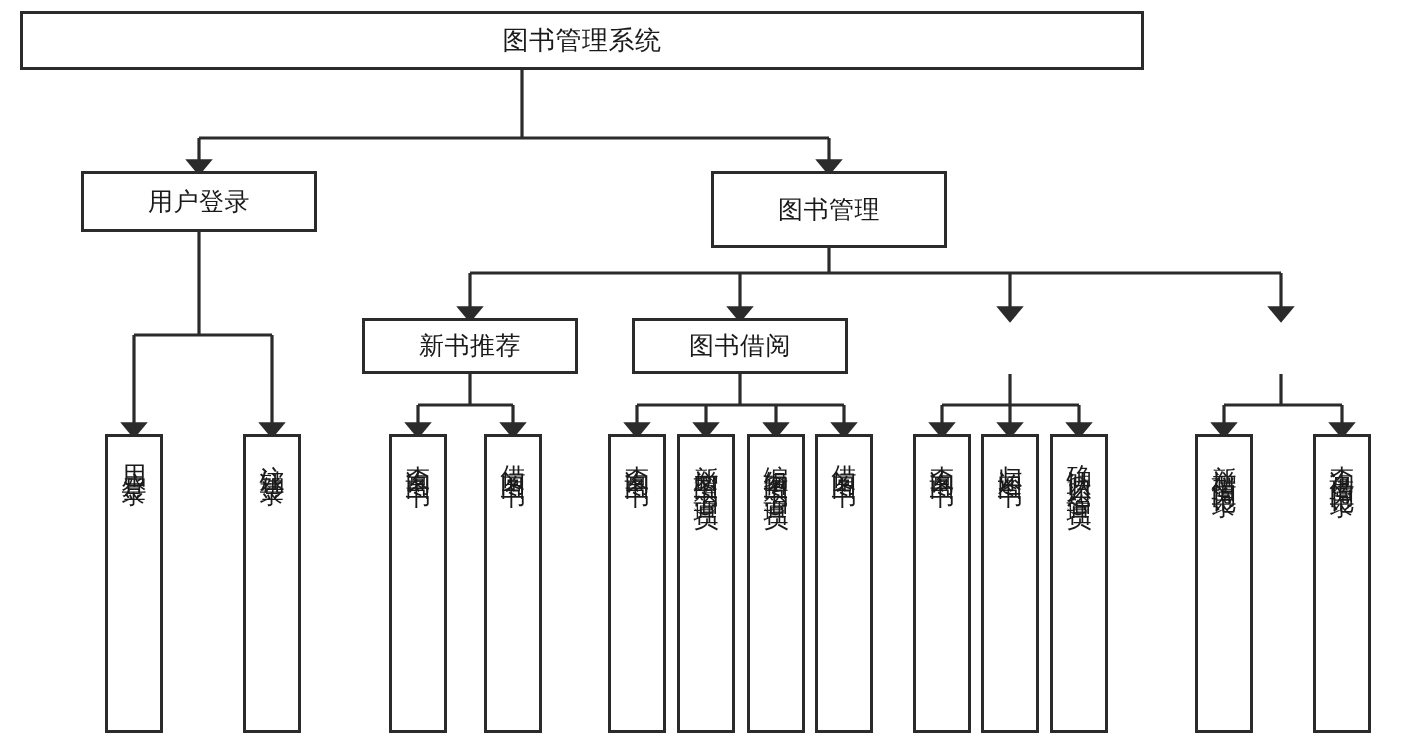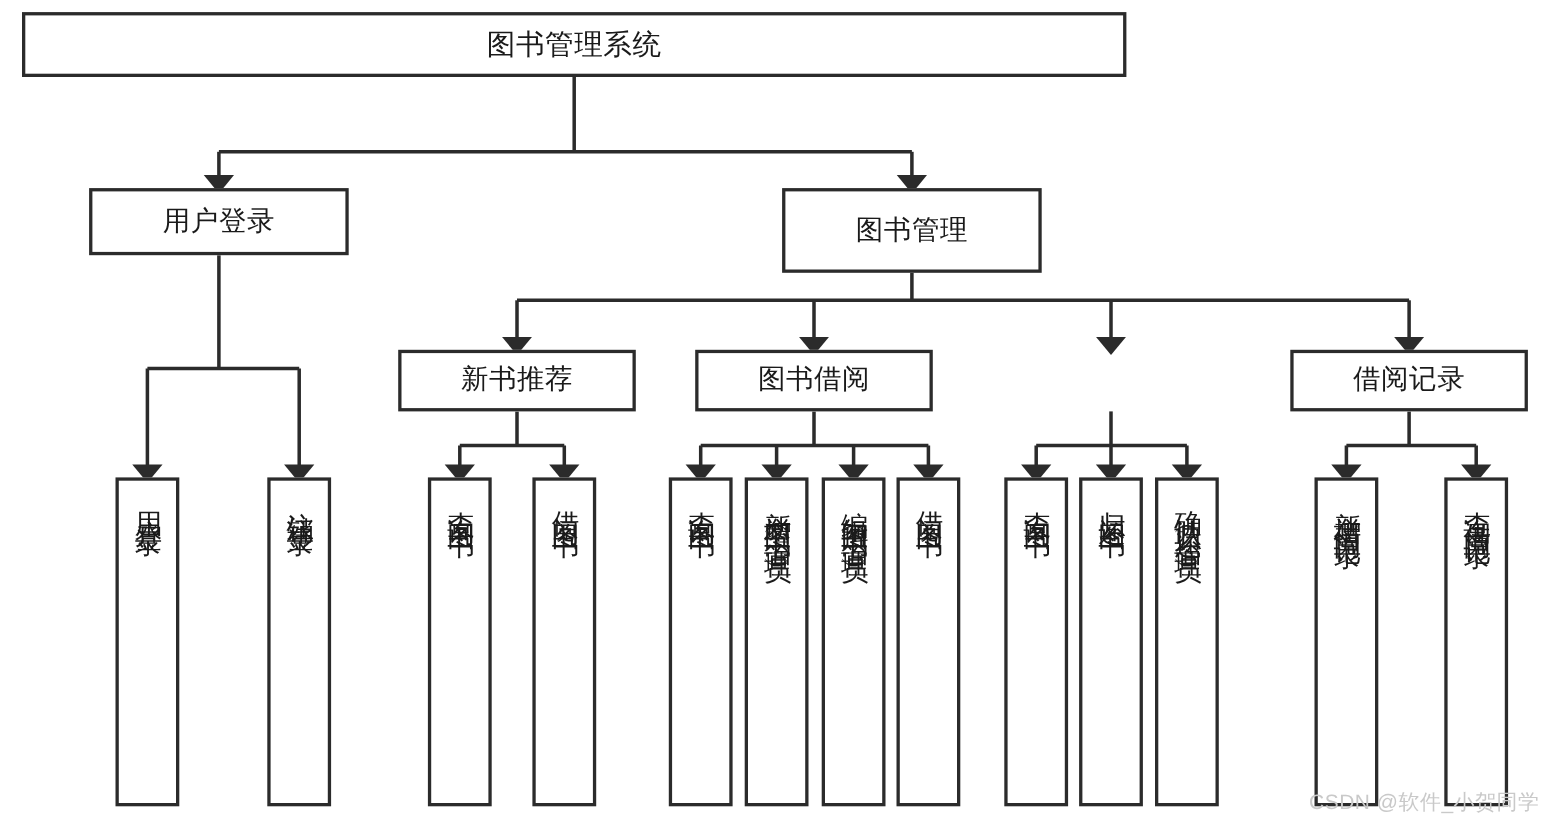--- a/index.html
+++ b/index.html
@@ -123,39 +123,36 @@
       <path d="M1010,405 L1010,426" marker-end="url(#arrowhead)"></path>
       <path d="M1079,405 L1079,426" marker-end="url(#arrowhead)"></path>
 
       <path d="M1281,374 L1281,405"></path>
       <path d="M1224,405 L1342,405"></path>
       <path d="M1224,405 L1224,426" marker-end="url(#arrowhead)"></path>
       <path d="M1342,405 L1342,426" marker-end="url(#arrowhead)"></path>
     </g>
   </svg>
 
-  <div class="node root horizontal" style="left:20px; top:11px; width:1004px; height:59px;">
+  <div class="node root horizontal" style="left:20px; top:11px; width:1124px; height:59px;">
     <span class="label">图书管理系统</span>
   </div>
 
   <div class="node horizontal" style="left:81px; top:171px; width:236px; height:61px;">
     <span class="label">用户登录</span>
   </div>
   <div class="node horizontal" style="left:711px; top:171px; width:236px; height:77px;">
     <span class="label">图书管理</span>
   </div>
 
   <div class="node horizontal" style="left:632px; top:318px; width:216px; height:56px;">
     <span class="label">图书借阅</span>
   </div>
   <div class="node horizontal" style="left:362px; top:318px; width:216px; height:56px;">
     <span class="label">新书推荐</span>
-  </div>
-  <div class="node horizontal" style="left:1173px; top:318px; width:216px; height:56px;">
-    <span class="label">借阅记录</span>
   </div>
 
   <div class="node vertical" style="left:105px; top:434px; width:58px; height:299px;">
     <span class="label">用户登录</span>
   </div>
   <div class="node vertical" style="left:243px; top:434px; width:58px; height:299px;">
     <span class="label">注销登录</span>
   </div>
 
   <div class="node vertical" style="left:389px; top:434px; width:58px; height:299px;">
@@ -188,15 +185,14 @@
     <span class="label">确认归还（管理员）</span>
   </div>
 
   <div class="node vertical" style="left:1195px; top:434px; width:58px; height:299px;">
     <span class="label">新增借阅记录</span>
   </div>
   <div class="node vertical" style="left:1313px; top:434px; width:58px; height:299px;">
     <span class="label">查询借阅记录</span>
   </div>
 
-  <div class="watermark">CSDN @软件_小贺同学</div>
 
 </div>
 
 </body></html>

